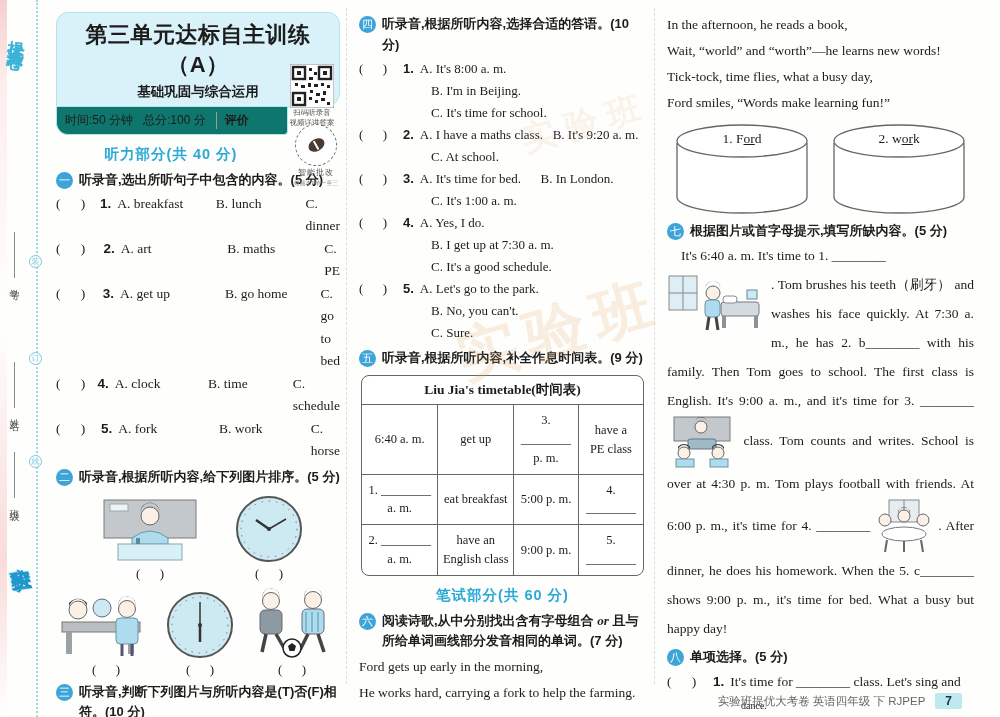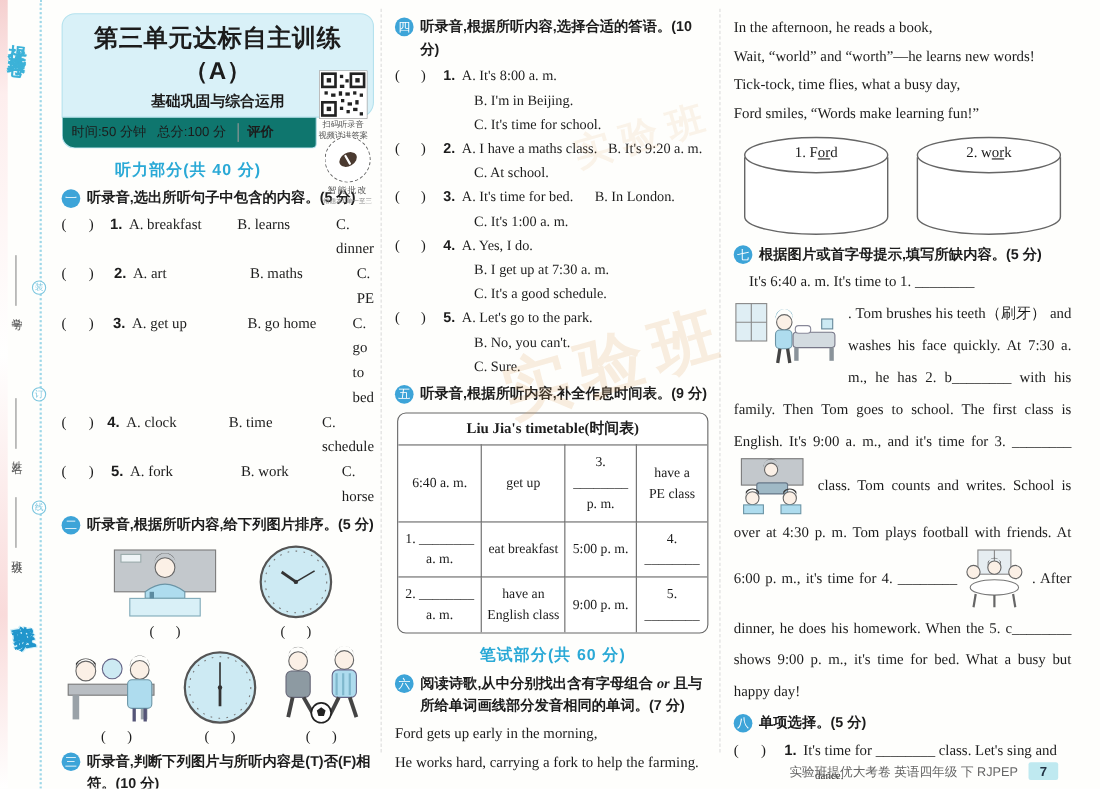--- a/index.html
+++ b/index.html
@@ -225,21 +225,21 @@
 
       <div class="qhead">
         <span class="qbadge">一</span>
         <span class="qtitle">听录音,选出所听句子中包含的内容。(5 分)</span>
       </div>
       <div>
         <div class="opt-row">
           <span class="brk">(      )</span>
             <span class="num">1.</span>
           <span class="oa">A. breakfast</span>
-            <span class="ob">B. learns</span>
+            <span class="ob">B. lunch</span>
             <span class="oc">C. dinner</span>
         </div>
         <div class="opt-row">
           <span class="brk">(      )</span>
             <span class="num">2.</span>
           <span class="oa">A. art</span>
             <span class="ob">B. maths</span>
             <span class="oc">C. PE</span>
         </div>
         <div class="opt-row">

